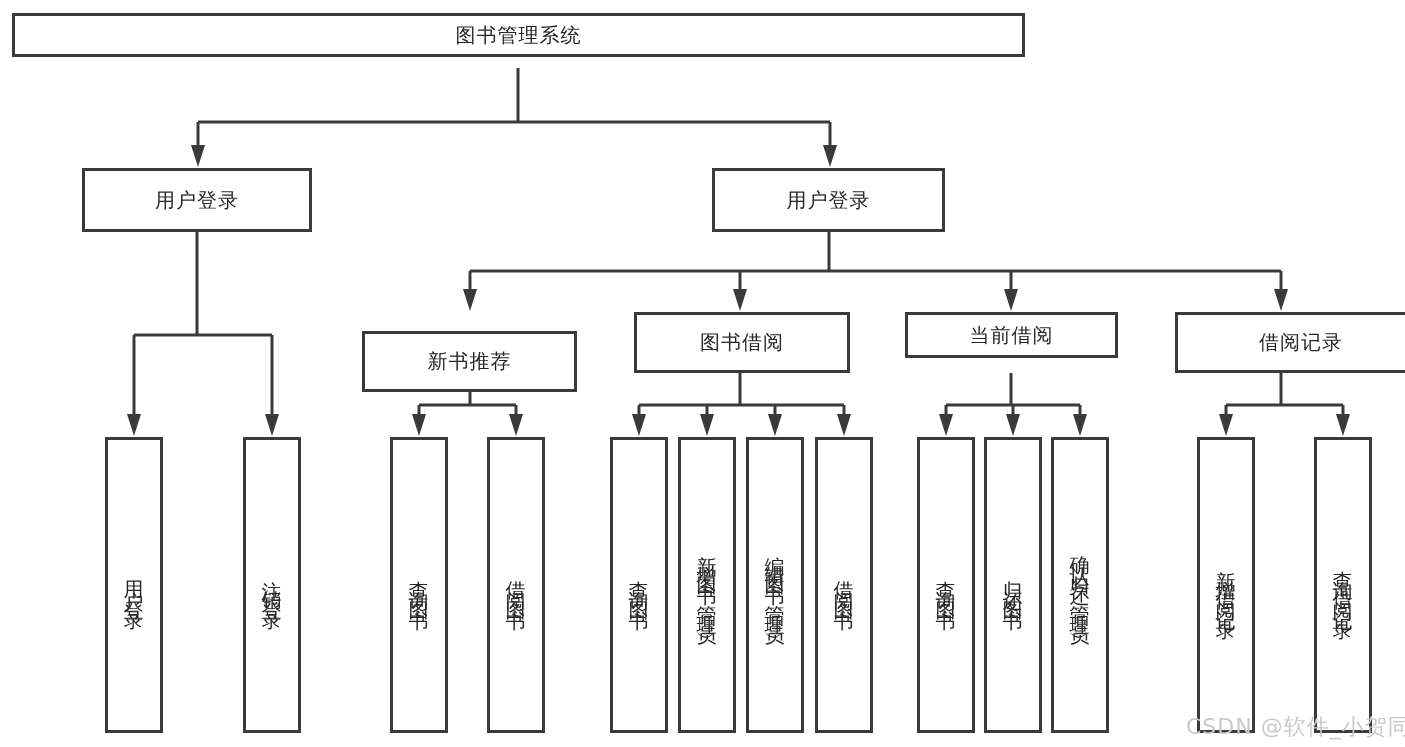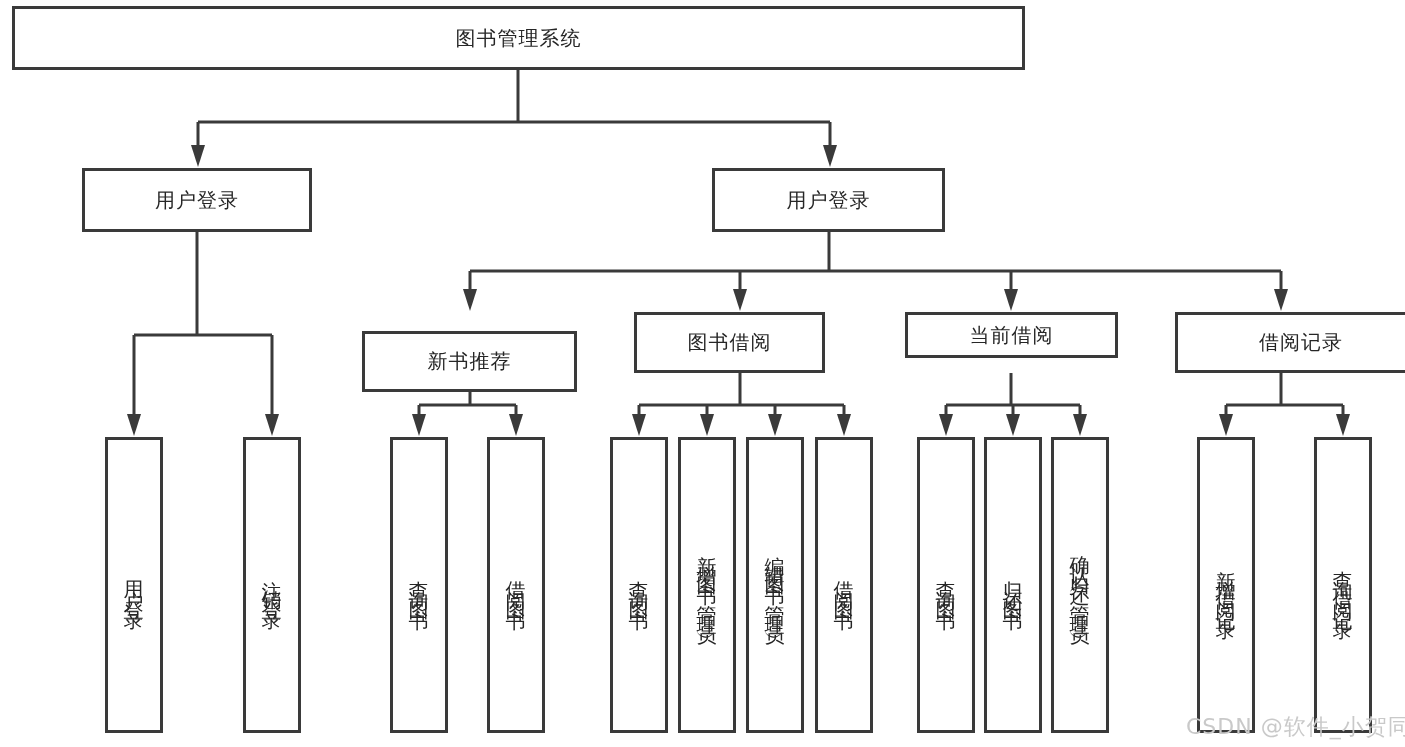--- a/index.html
+++ b/index.html
@@ -30,25 +30,25 @@
     color:var(--text);
   }
   .box .lbl{font-size:20px;letter-spacing:1px;white-space:nowrap;}
   .box.v .lbl{
     writing-mode:vertical-rl;
     letter-spacing:10px;
     line-height:1;
     white-space:nowrap;
   }
   
-  .n-root   {left:12px;  top:6px;  width:1013px;height:64px;}
+  .n-root   {left:12px;  top:13px;  width:1013px;height:44px;}
   .n-ulogin {left:82px;  top:168px; width:230px; height:64px;}
   .n-bmgmt  {left:712px; top:168px; width:233px; height:64px;}
   .n-nbrec  {left:362px; top:312px; width:215px; height:61px;margin-top:19px;}
-  .n-bborr  {left:634px; top:312px; width:191px; height:61px;}
+  .n-bborr  {left:634px; top:312px; width:216px; height:61px;}
   .n-cborr  {left:905px; top:312px; width:213px; height:46px;}
   .n-brec   {left:1175px;top:312px; width:252px; height:61px;}
   .lf{top:437px;width:58px;height:296px;}
   .l-ul-login  {left:105px;}
   .l-ul-logout {left:243px;}
   .l-nb-query  {left:390px;}
   .l-nb-borrow {left:487px;}
   .l-bb-query  {left:610px;}
   .l-bb-add    {left:678px;}
   .l-bb-edit   {left:746px;}

